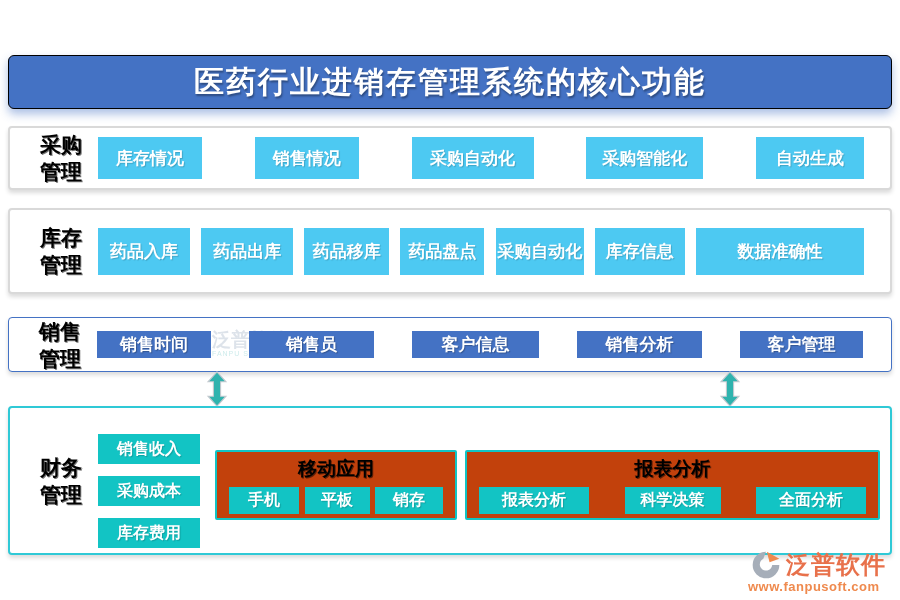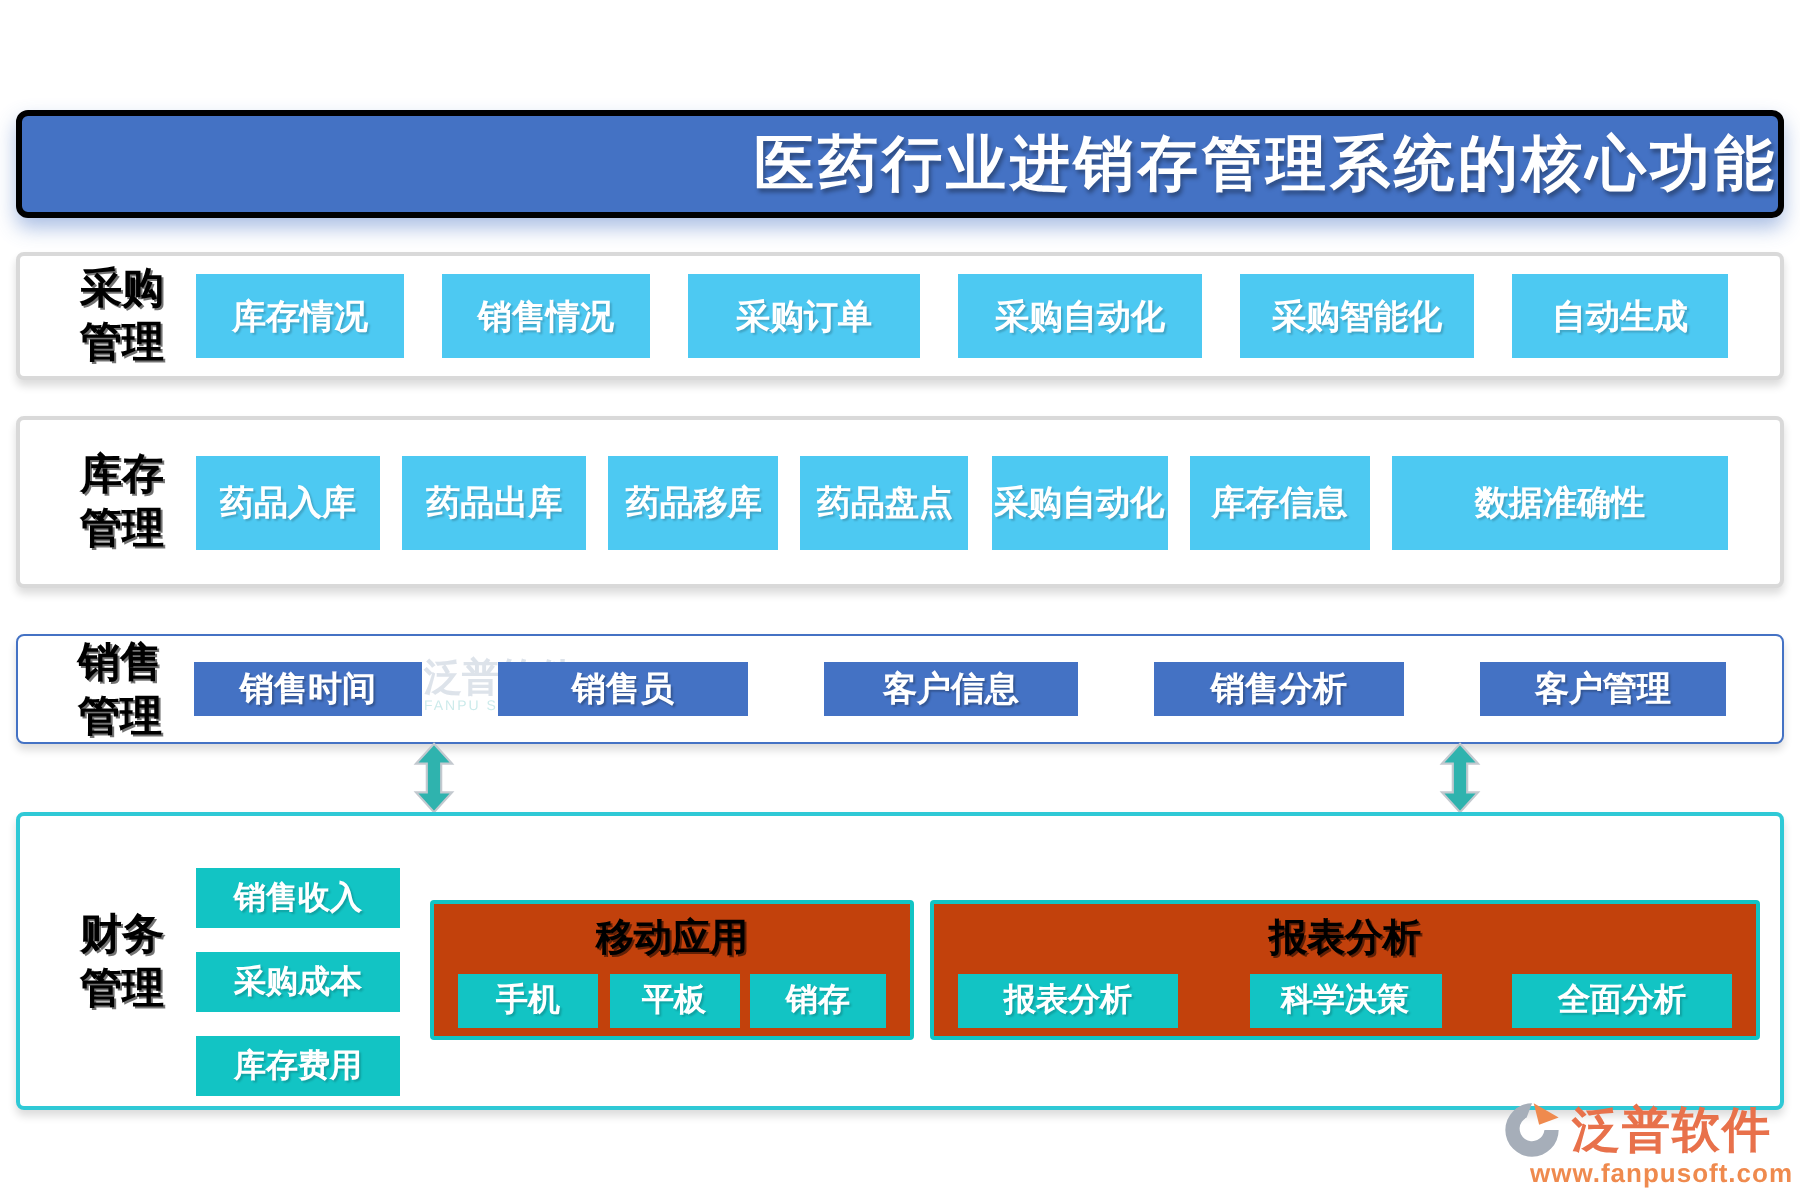--- a/index.html
+++ b/index.html
@@ -2,22 +2,22 @@
 <html><head>
 <meta charset="utf-8">
 <style>
   * { margin: 0; padding: 0; box-sizing: border-box; }
   html, body { width: 900px; height: 600px; background: #ffffff; font-family: "Liberation Sans", sans-serif; overflow: hidden; }
   .canvas { position: relative; width: 900px; height: 600px; background: #fff; }
 
   
   .title-bar {
     position: absolute; left: 8px; top: 55px; width: 884px; height: 54px;
-    background: #4472c4; border: 3px solid #000000; border-radius: 6px;
-    display: flex; align-items: center; justify-content: flex-end;
+    background: #4472c4; border: 1px solid #000000; border-radius: 6px;
+    display: flex; align-items: center; justify-content: center;
     box-shadow: 0 5px 10px rgba(68,114,196,0.45);
   }
   .title-bar span {
     color: #fff; font-size: 30px; font-weight: bold; letter-spacing: 2px;
     text-shadow: 1px 2px 2px rgba(0,0,0,0.35);
   }
 
   
   .row-box {
     position: absolute; left: 8px; width: 884px; background: #fff;
@@ -87,40 +87,39 @@
     display: flex; align-items: flex-start; gap: 3px;
   }
   .wm-circle { width: 22px; height: 22px; border-radius: 50%; border: 3px solid #c3cdda; margin-top: 4px; }
   .wm-text { font-size: 19px; font-weight: bold; color: #b6c2d2; line-height: 20px; }
   .wm-sub { font-size: 7px; color: #8fd3d3; letter-spacing: 1px; }
 
   
   .logo { position: absolute; left: 748px; top: 549px; width: 145px; }
   .logo-row { display: flex; align-items: center; gap: 2px; }
   .logo-name { font-size: 24px; font-weight: bold; color: #e8714b; letter-spacing: 1px; }
-  .logo-url { font-size: 13px; font-weight: bold; color: #ef8a4e; letter-spacing: 0.5px; margin-top: -2px; margin-left: 17px; }
+  .logo-url { font-size: 13px; font-weight: bold; color: #ef8a4e; letter-spacing: 0.5px; margin-top: -2px; }
 </style>
 </head>
 <body>
 
 <div class="canvas">
 
   <div class="title-bar">
     <span>医药行业进销存管理系统的核心功能</span>
   </div>
 
   <div class="row-box row1 r1">
     <div class="row-label">
       <div>采购</div>
       <div>管理</div>
     </div>
     <div class="btn-strip">
       <div class="sky-btn" style="width:104px">库存情况</div>
       <div class="sky-btn" style="width:104px">销售情况</div>
-      <div class="sky-btn" style="width:116px">采购订单</div>
       <div class="sky-btn" style="width:122px">采购自动化</div>
       <div class="sky-btn" style="width:117px">采购智能化</div>
       <div class="sky-btn" style="width:108px">自动生成</div>
     </div>
   </div>
 
   <div class="row-box row2 r2">
     <div class="row-label">
       <div>库存</div>
       <div>管理</div>

